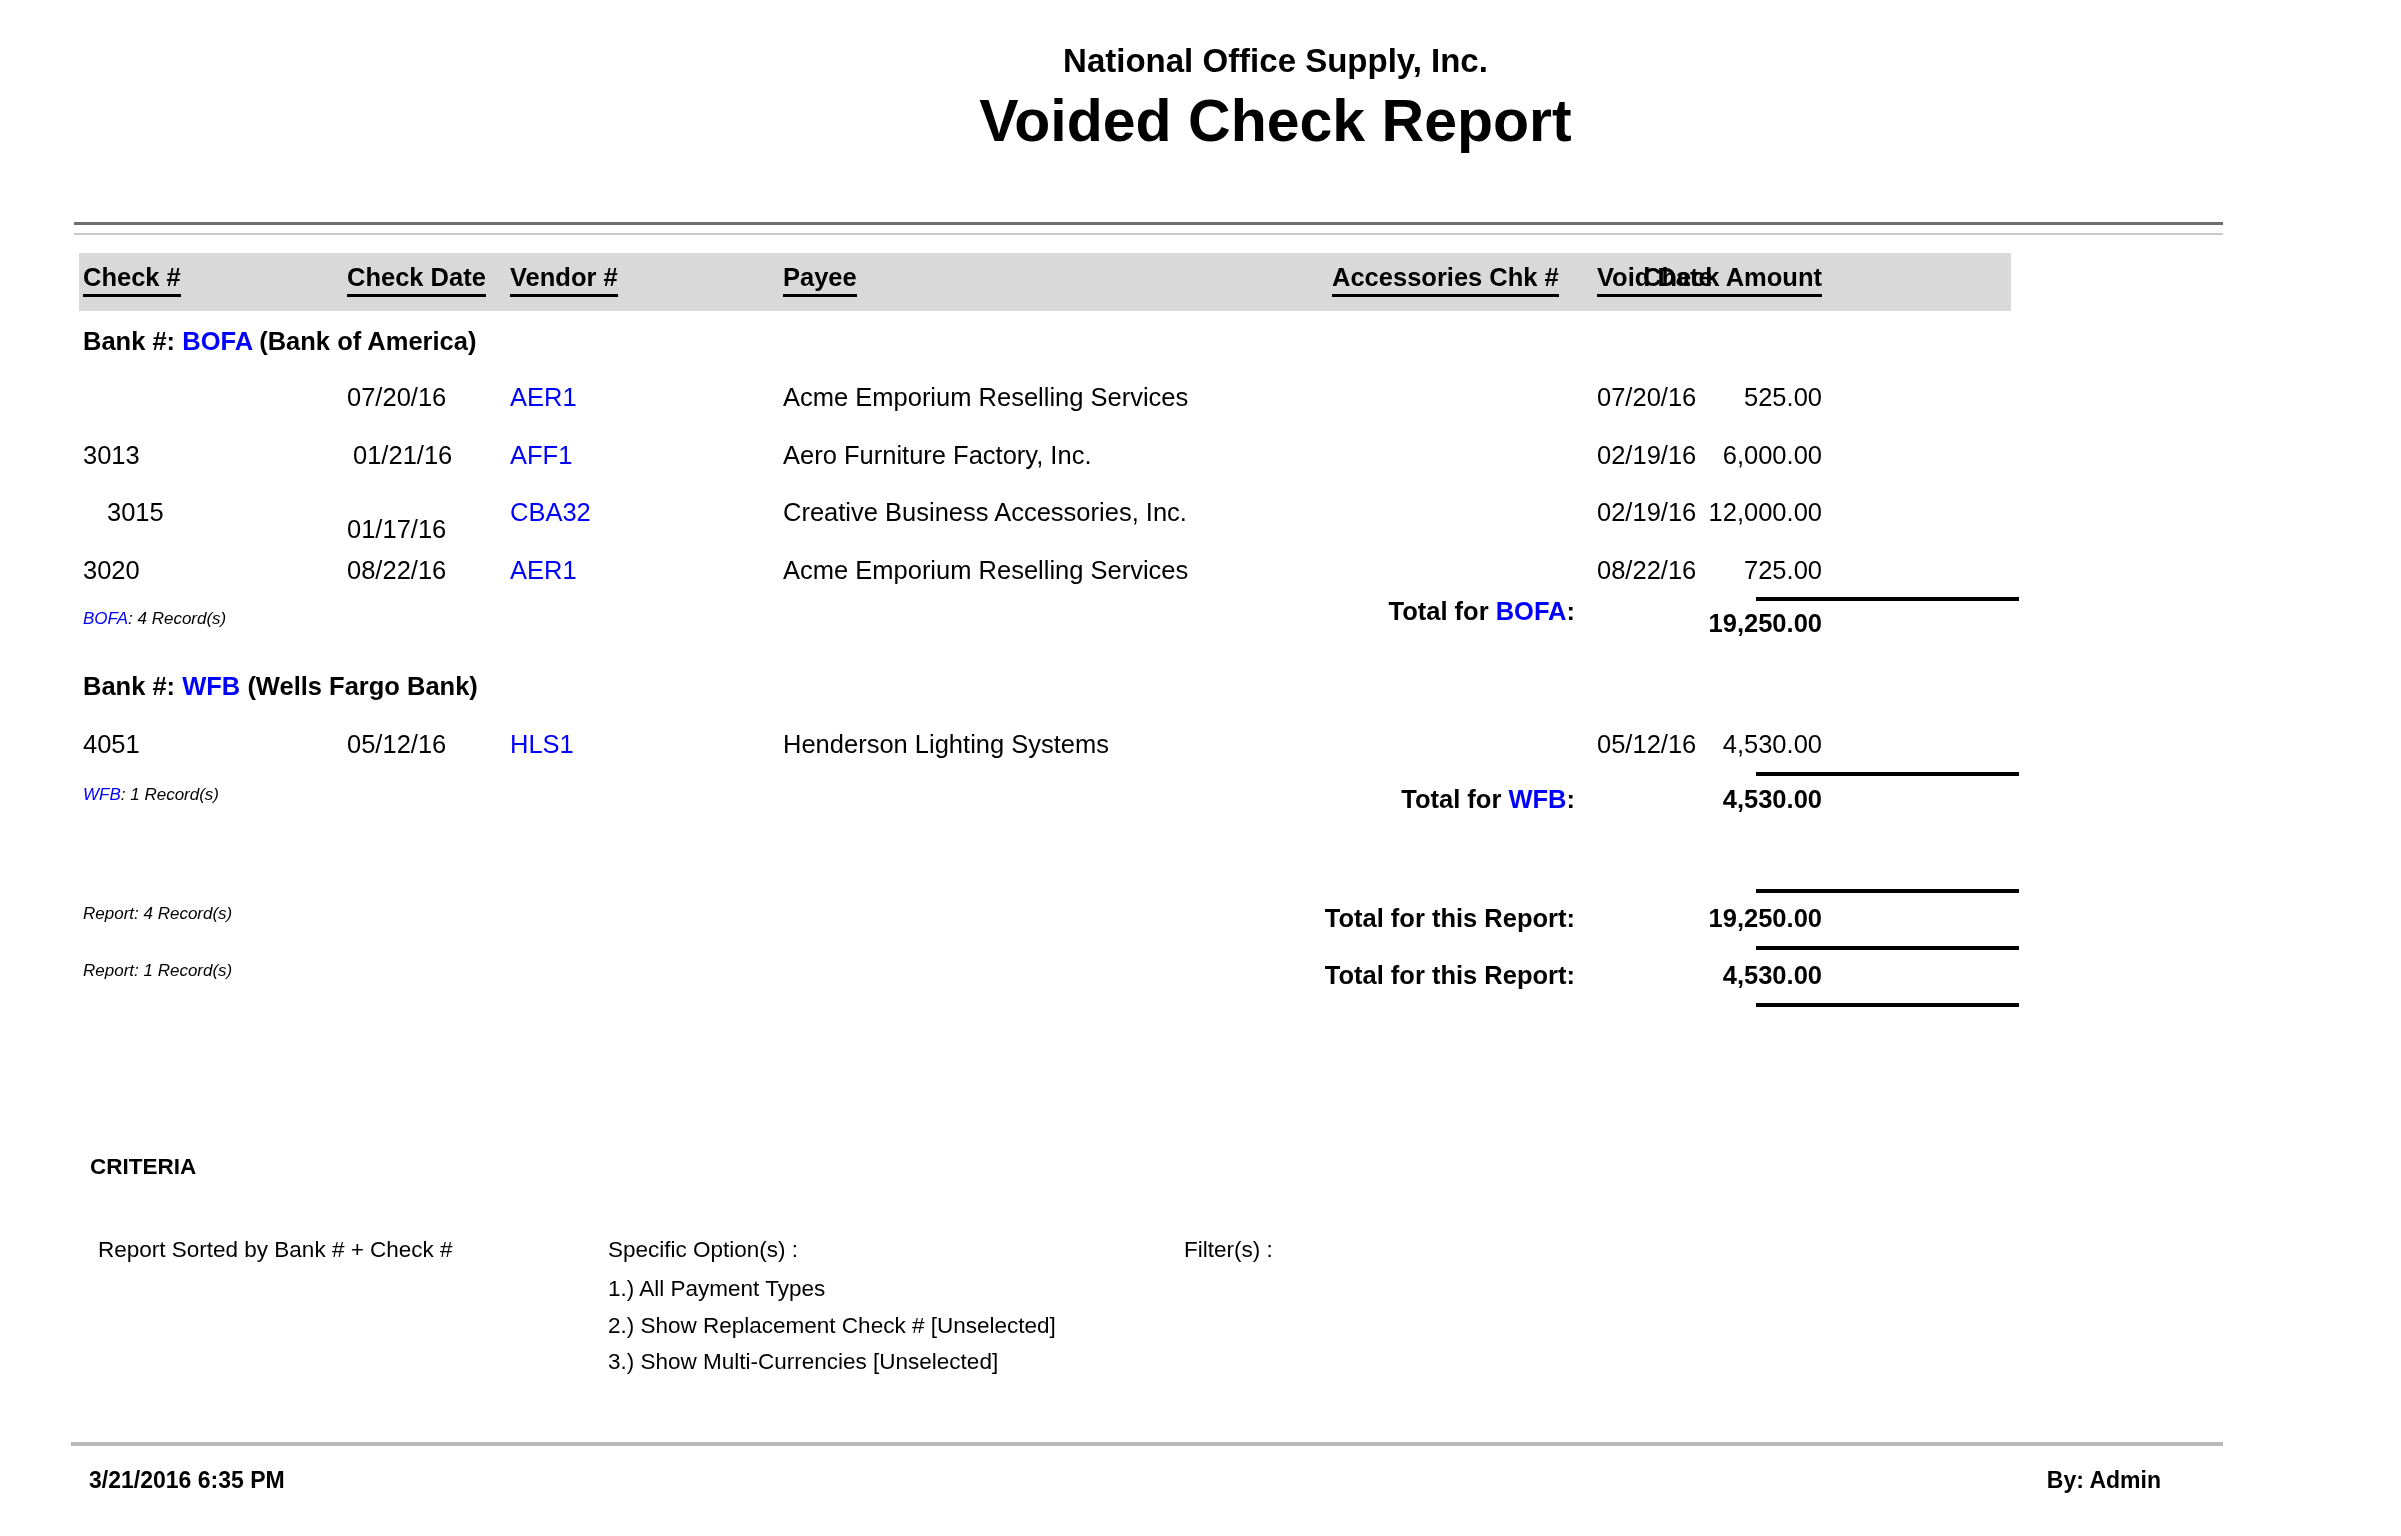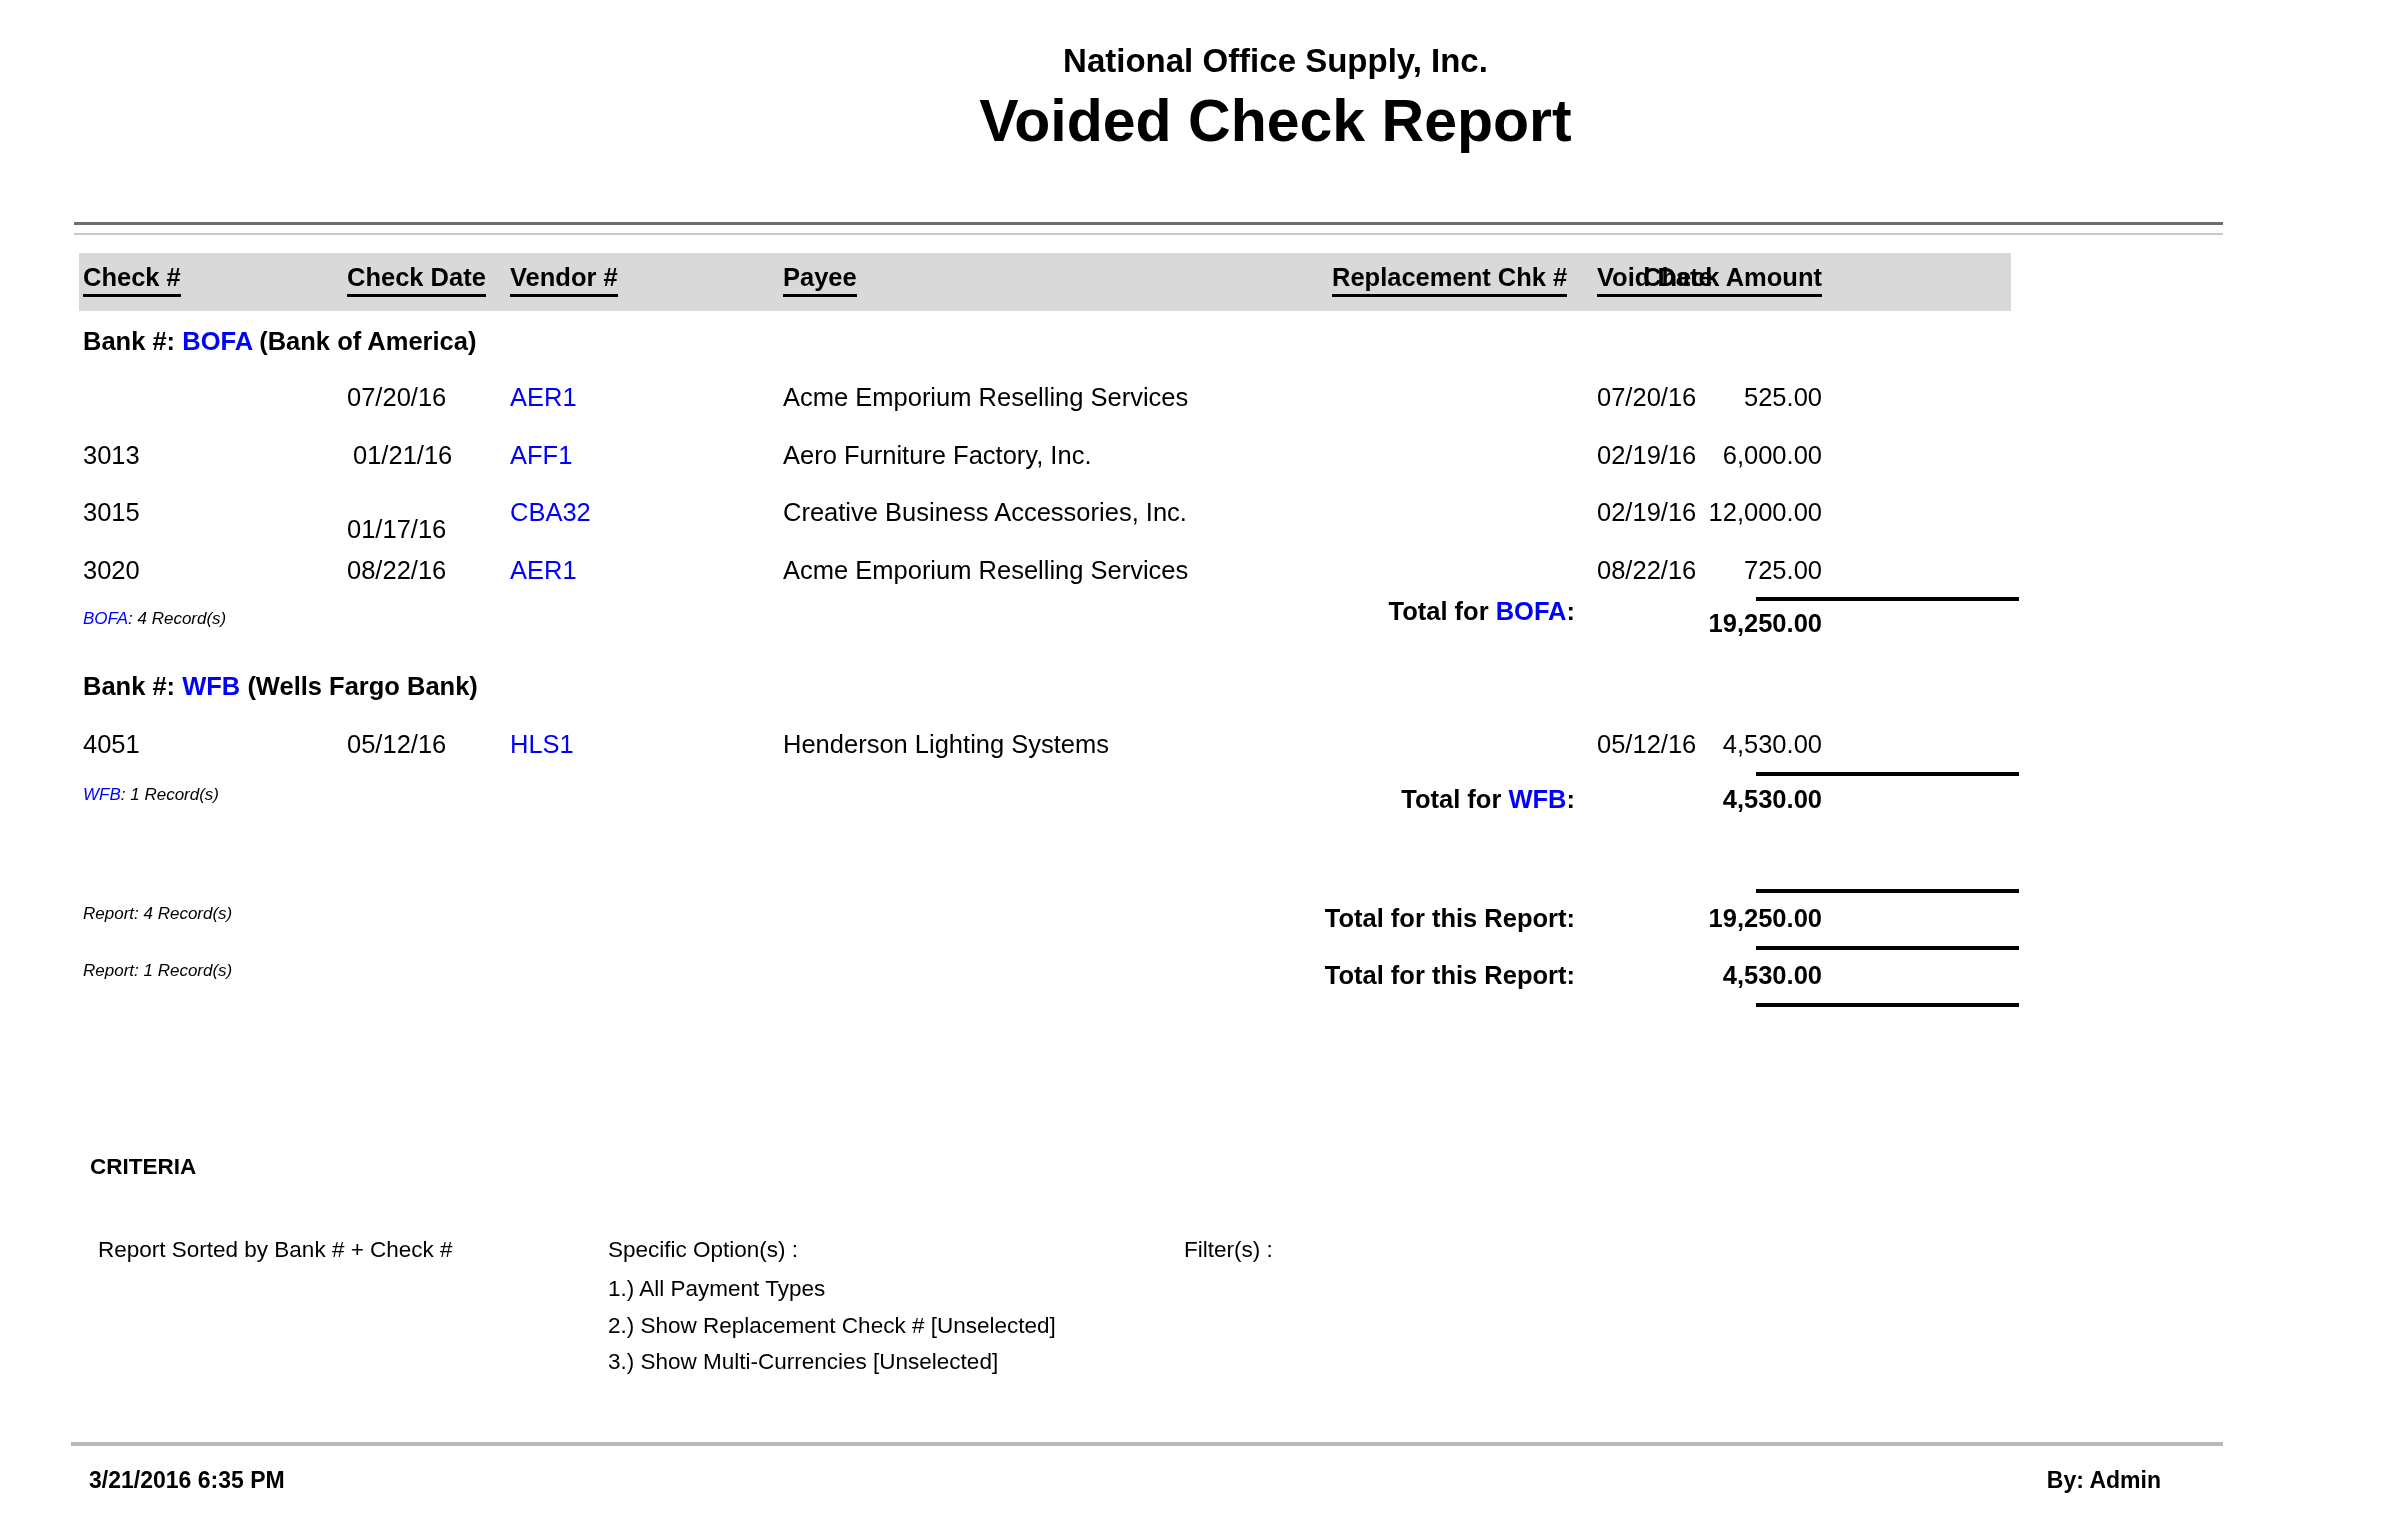--- a/index.html
+++ b/index.html
@@ -47,21 +47,21 @@
   <div class="center-wrap title">Voided Check Report</div>
 
   <div class="rule rule-dark"></div>
   <div class="rule rule-light"></div>
 
   <div class="band"></div>
   <div class="colhead c-check">Check #</div>
   <div class="colhead c-date">Check Date</div>
   <div class="colhead c-vendor">Vendor #</div>
   <div class="colhead c-payee">Payee</div>
-  <div class="colhead c-repl">Replacement Chk #</div>
+  <div class="colhead c-repl">Accessories Chk #</div>
   <div class="colhead c-void">Void Date</div>
   <div class="colhead c-amt" style="right:401px;">Check Amount</div>
 
   <div class="abs bankline" style="top:327px;left:83px;"><span style="white-space:pre">Bank #:</span><span> </span><span class="blue">BOFA</span><span> </span><span>(Bank of America)</span></div>
 
   <div>
     <span class="cell c-check" style="top:383px;"></span>
     <span class="cell c-date" style="top:383px;">07/20/16</span>
     <span class="cell c-vendor blue" style="top:383px;">AER1</span>
     <span class="cell c-payee" style="top:383px;">Acme Emporium Reselling Services</span>
@@ -72,21 +72,21 @@
   <div>
     <span class="cell c-check" style="top:441px;">3013</span>
     <span class="cell c-date" style="top:441px;margin-left:6px;">01/21/16</span>
     <span class="cell c-vendor blue" style="top:441px;">AFF1</span>
     <span class="cell c-payee" style="top:441px;">Aero Furniture Factory, Inc.</span>
     <span class="cell c-repl" style="top:441px;"></span>
     <span class="cell c-void" style="top:441px;">02/19/16</span>
     <span class="cell amt c-amt" style="top:441px;">6,000.00</span>
   </div>
   <div>
-    <span class="cell c-check" style="top:498px;">3015</span>
+    <span class="cell c-check" style="top:498px;margin-left:24px;">3015</span>
     <span class="cell c-date" style="top:498px;margin-top:17px;">01/17/16</span>
     <span class="cell c-vendor blue" style="top:498px;">CBA32</span>
     <span class="cell c-payee" style="top:498px;">Creative Business Accessories, Inc.</span>
     <span class="cell c-repl" style="top:498px;"></span>
     <span class="cell c-void" style="top:498px;">02/19/16</span>
     <span class="cell amt c-amt" style="top:498px;">12,000.00</span>
   </div>
   <div>
     <span class="cell c-check" style="top:556px;">3020</span>
     <span class="cell c-date" style="top:556px;">08/22/16</span>

